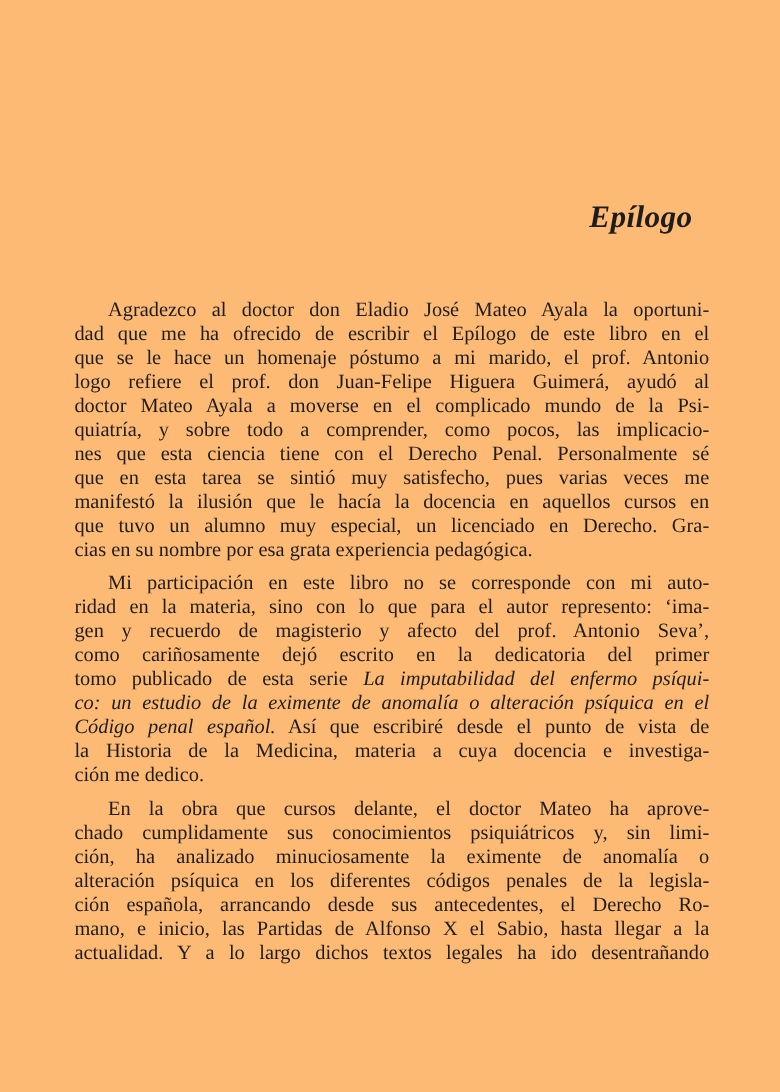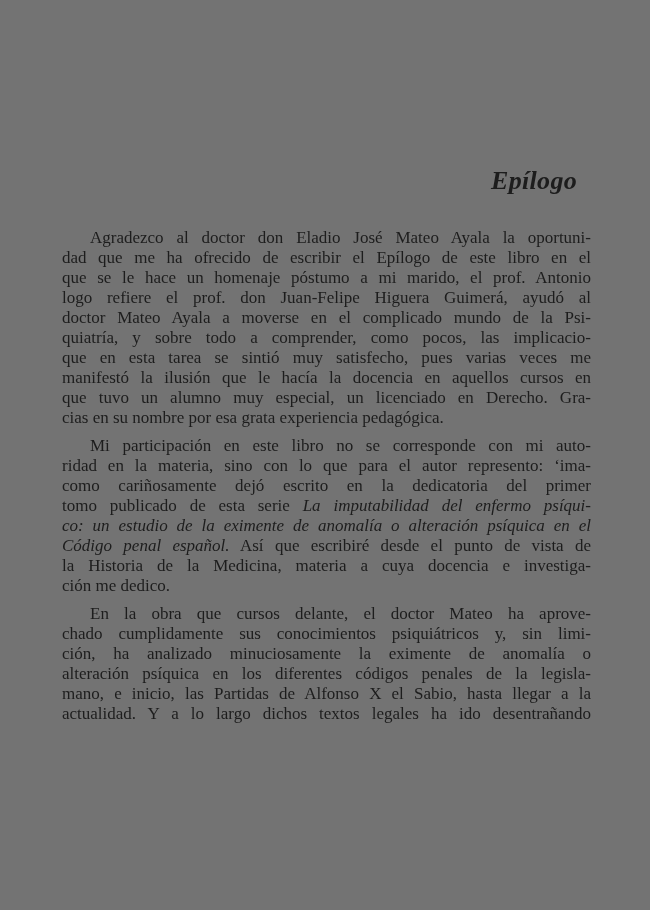--- a/index.html
+++ b/index.html
@@ -4,40 +4,40 @@
 <style>
   html, body {
     margin: 0;
     padding: 0;
     background: #ffffff;
   }
   .page {
     position: relative;
     width: 650px;
     height: 910px;
-    background: #737373;
+    background: #fdba74;
     font-family: "Liberation Serif", "DejaVu Serif", serif;
     color: #1d1d1d;
     overflow: hidden;
   }
   .chapter-title {
     position: absolute;
     top: 166px;
     left: 62px;
     width: 515px;
     margin: 0;
     text-align: right;
     font-size: 26px;
     font-weight: bold;
     font-style: italic;
     letter-spacing: 0.3px;
   }
   .body-text {
     position: absolute;
-    top: 228px;
+    top: 248px;
     left: 62px;
     width: 529px;
   }
   .paragraph {
     margin: 0 0 8px 0;
   }
   .line {
     font-size: 17px;
     line-height: 20px;
     text-align: justify;
@@ -65,37 +65,40 @@
 <div class="page">
   <h1 class="chapter-title">Epílogo</h1>
   <div class="body-text">
       <div class="paragraph">
         <div class="line first"><span>Agradezco al doctor don Eladio José Mateo Ayala la oportuni-</span></div>
         <div class="line"><span>dad que me ha ofrecido de escribir el Epílogo de este libro en el</span></div>
         <div class="line"><span>que se le hace un homenaje póstumo a mi marido, el prof. Antonio</span></div>
         <div class="line"><span>logo refiere el prof. don Juan-Felipe Higuera Guimerá, ayudó al</span></div>
         <div class="line"><span>doctor Mateo Ayala a moverse en el complicado mundo de la Psi-</span></div>
         <div class="line"><span>quiatría, y sobre todo a comprender, como pocos, las implicacio-</span></div>
+        <div class="line"><span>nes que esta ciencia tiene con el Derecho Penal. Personalmente sé</span></div>
         <div class="line"><span>que en esta tarea se sintió muy satisfecho, pues varias veces me</span></div>
         <div class="line"><span>manifestó la ilusión que le hacía la docencia en aquellos cursos en</span></div>
         <div class="line"><span>que tuvo un alumno muy especial, un licenciado en Derecho. Gra-</span></div>
         <div class="line last"><span>cias en su nombre por esa grata experiencia pedagógica.</span></div>
       </div>
       <div class="paragraph">
         <div class="line first"><span>Mi participación en este libro no se corresponde con mi auto-</span></div>
         <div class="line"><span>ridad en la materia, sino con lo que para el autor represento: ‘ima-</span></div>
+        <div class="line"><span>gen y recuerdo de magisterio y afecto del prof. Antonio Seva’,</span></div>
         <div class="line"><span>como cariñosamente dejó escrito en la dedicatoria del primer</span></div>
         <div class="line"><span>tomo publicado de esta serie </span><span class="italic">La imputabilidad del enfermo psíqui-</span></div>
         <div class="line"><span class="italic">co: un estudio de la eximente de anomalía o alteración psíquica en el</span></div>
         <div class="line"><span class="italic">Código penal español.</span><span> Así que escribiré desde el punto de vista de</span></div>
         <div class="line"><span>la Historia de la Medicina, materia a cuya docencia e investiga-</span></div>
         <div class="line last"><span>ción me dedico.</span></div>
       </div>
       <div class="paragraph continues">
         <div class="line first"><span>En la obra que cursos delante, el doctor Mateo ha aprove-</span></div>
         <div class="line"><span>chado cumplidamente sus conocimientos psiquiátricos y, sin limi-</span></div>
         <div class="line"><span>ción, ha analizado minuciosamente la eximente de anomalía o</span></div>
         <div class="line"><span>alteración psíquica en los diferentes códigos penales de la legisla-</span></div>
+        <div class="line"><span>ción española, arrancando desde sus antecedentes, el Derecho Ro-</span></div>
         <div class="line"><span>mano, e inicio, las Partidas de Alfonso X el Sabio, hasta llegar a la</span></div>
         <div class="line last"><span>actualidad. Y a lo largo dichos textos legales ha ido desentrañando</span></div>
       </div>
     </div>
 </div>
 
 </body></html>

